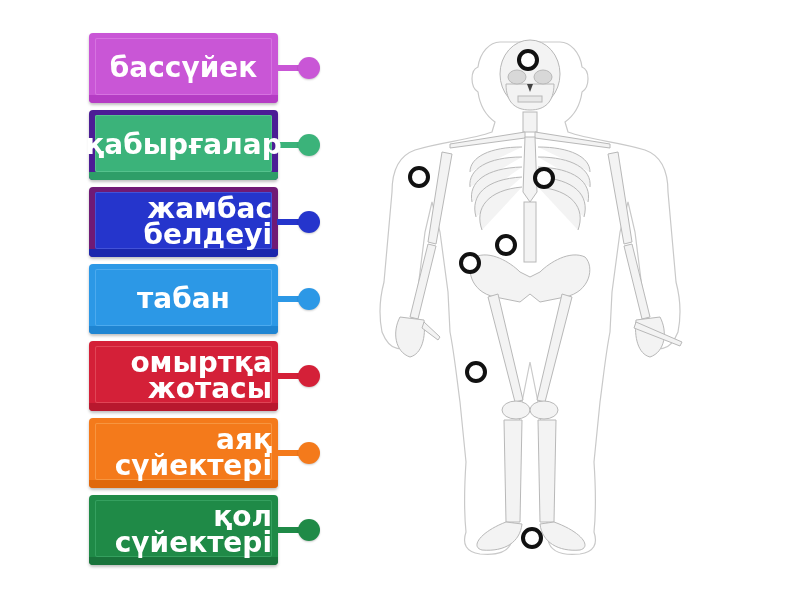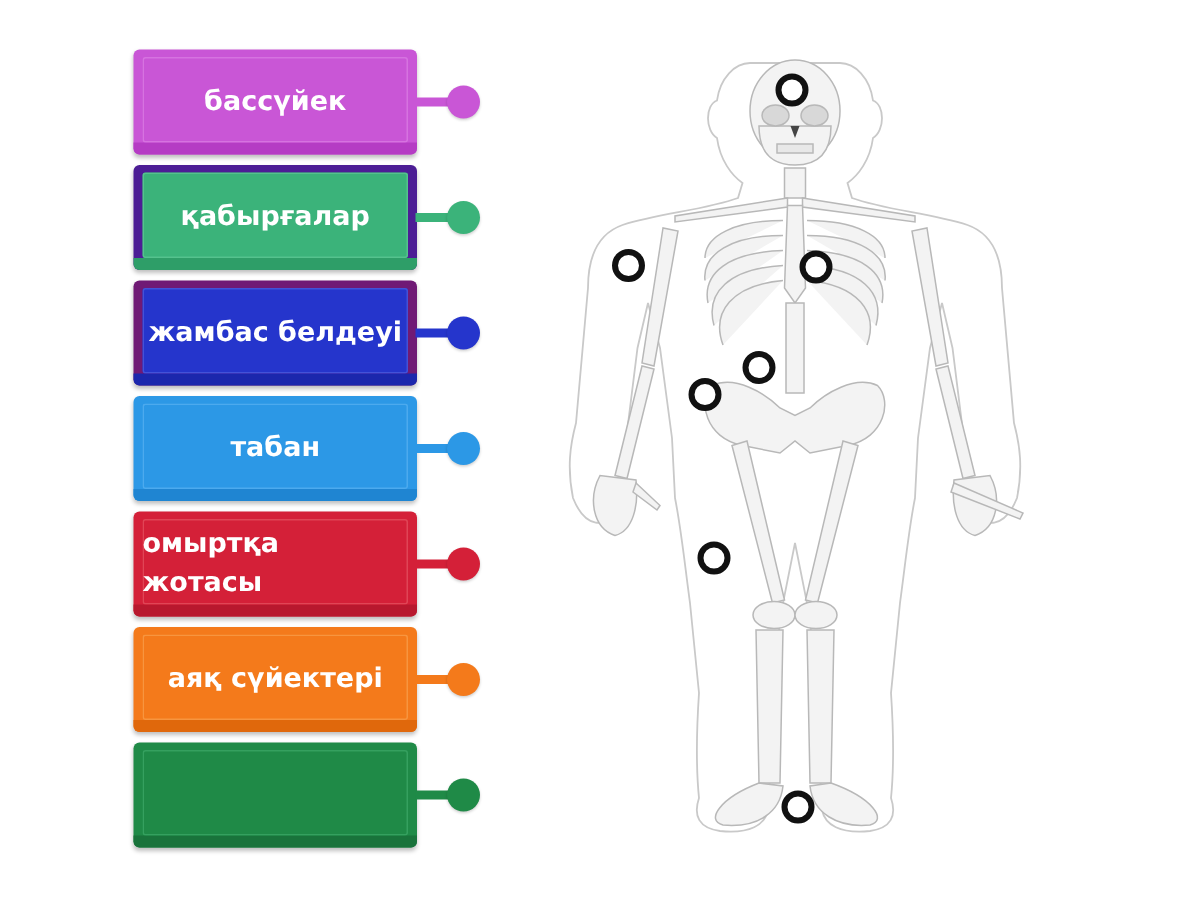--- a/index.html
+++ b/index.html
@@ -2,22 +2,22 @@
 <html><head>
 <meta charset="utf-8">
 <style>
   html, body { margin:0; padding:0; background:#ffffff; }
   body { width:800px; height:600px; position:relative; overflow:hidden;
          font-family:"DejaVu Sans", "Liberation Sans", sans-serif; }
 
   .label-btn {
     position:absolute; left:89px; width:189px; height:70px;
     border-radius:4px; box-sizing:border-box;
-    display:flex; align-items:center; justify-content:center; text-align:left;
-    color:#ffffff; font-weight:bold; font-size:18px; line-height:26px;
+    display:flex; align-items:center; justify-content:center; text-align:right;
+    color:#ffffff; font-weight:bold; font-size:28px; line-height:26px;
     cursor:grab;
     box-shadow: 0 2px 3px rgba(0,0,0,0.25);
   }
   .label-btn .inner {
     position:absolute; left:6px; right:6px; top:5px; bottom:8px;
     border-radius:2px;
   }
   .label-btn .txt { position:relative; z-index:2; padding:0 6px; }
   .label-btn .bottom-edge {
     position:absolute; left:0; right:0; bottom:0; height:8px;
@@ -71,20 +71,21 @@
     <span class="txt">омыртқа жотасы</span>
   </div>
   <div class="label-btn" style="top: 418px; background: rgb(244, 122, 27);">
     <div class="bottom-edge" style="background: rgb(224, 104, 12);"></div>
     <div class="inner" style="background: rgb(244, 122, 27); box-shadow: rgb(247, 149, 63) 0px 0px 0px 1px inset;"></div>
     <span class="txt">аяқ сүйектері</span>
   </div>
   <div class="label-btn" style="top: 495px; background: rgb(31, 138, 71);">
     <div class="bottom-edge" style="background: rgb(25, 115, 59);"></div>
     <div class="inner" style="background: rgb(31, 138, 71); box-shadow: rgb(53, 160, 95) 0px 0px 0px 1px inset;"></div>
+    <span class="txt">қол сүйектері</span>
   </div>
 
   <div class="connector" style="top: 65px; background: rgb(201, 86, 214);"></div>
   <div class="dot" style="top: 57px; background: rgb(201, 86, 214);"></div>
   <div class="connector" style="top: 142px; background: rgb(59, 179, 122);"></div>
   <div class="dot" style="top: 134px; background: rgb(59, 179, 122);"></div>
   <div class="connector" style="top: 219px; background: rgb(37, 53, 204);"></div>
   <div class="dot" style="top: 211px; background: rgb(37, 53, 204);"></div>
   <div class="connector" style="top: 296px; background: rgb(44, 152, 230);"></div>
   <div class="dot" style="top: 288px; background: rgb(44, 152, 230);"></div>

